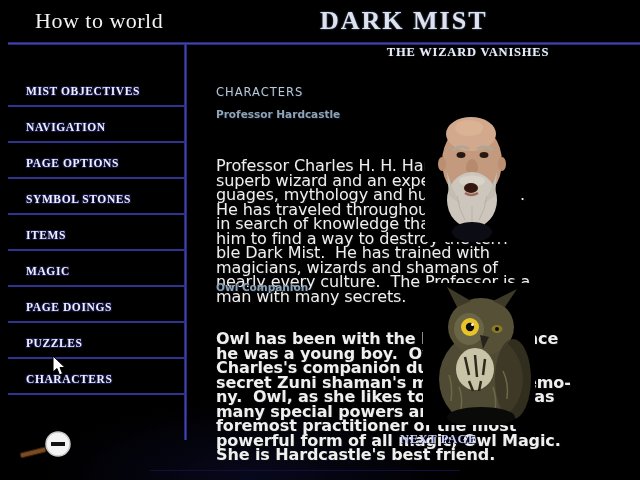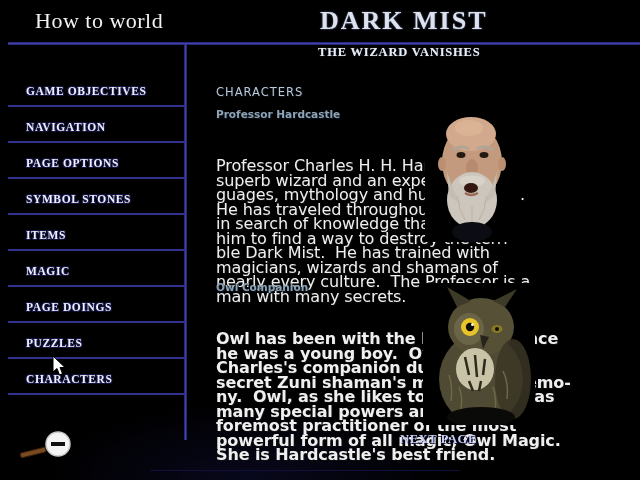--- a/index.html
+++ b/index.html
@@ -18,21 +18,21 @@
     position:absolute; left:35px; top:8px;
     font-size:22px; color:#f2f2f2; letter-spacing:0.5px;
     text-shadow:0 1px 2px #000;
   }
   .brand-title {
     position:absolute; right:20px; top:6px; width:300px; text-align:left;
     font-size:26px; font-weight:bold; letter-spacing:2px; color:#dde2ee;
     text-shadow:0 0 2px #5a6a8a, 1px 1px 1px #0a0a18;
   }
   .brand-subtitle {
-    position:absolute; right:22px; top:45px; width:300px; text-align:left;
+    position:absolute; right:22px; top:45px; width:300px; text-align:center;
     font-size:12.5px; font-weight:bold; letter-spacing:0.8px; color:#e8ecf4;
     text-shadow:0 0 1px #5a6a8a;
   }
 
   
   .rule-h-top {
     position:absolute; left:8px; top:42px; width:632px; height:3px;
     background:linear-gradient(#1c1c60,#4343ab,#1c1c60);
   }
   .rule-v {
@@ -106,21 +106,21 @@
 
 <div class="page-title">How to world</div>
 <div class="brand-title">DARK MIST</div>
 <div class="rule-h-top"></div>
 <div class="brand-subtitle">THE WIZARD VANISHES</div>
 <div class="rule-v"></div>
 <div class="rule-h-bottom"></div>
 
 <div class="sidebar">
   <div class="menu-item">
-    <span class="label">GAME OBJECTIVES</span>
+    <span class="label">MIST OBJECTIVES</span>
     <span class="underline"></span>
   </div>
   <div class="menu-item">
     <span class="label">NAVIGATION</span>
     <span class="underline"></span>
   </div>
   <div class="menu-item">
     <span class="label">PAGE OPTIONS</span>
     <span class="underline"></span>
   </div>

